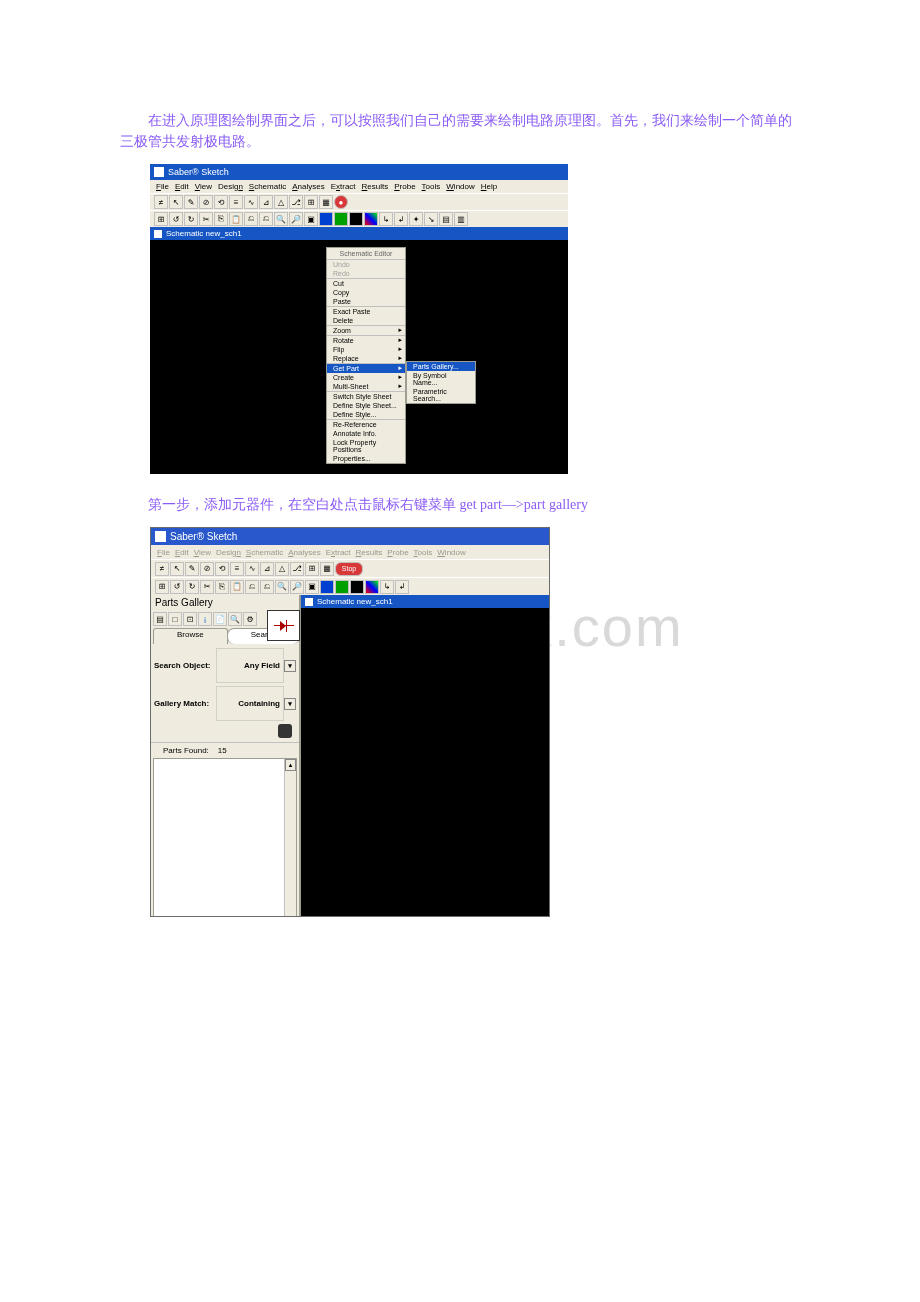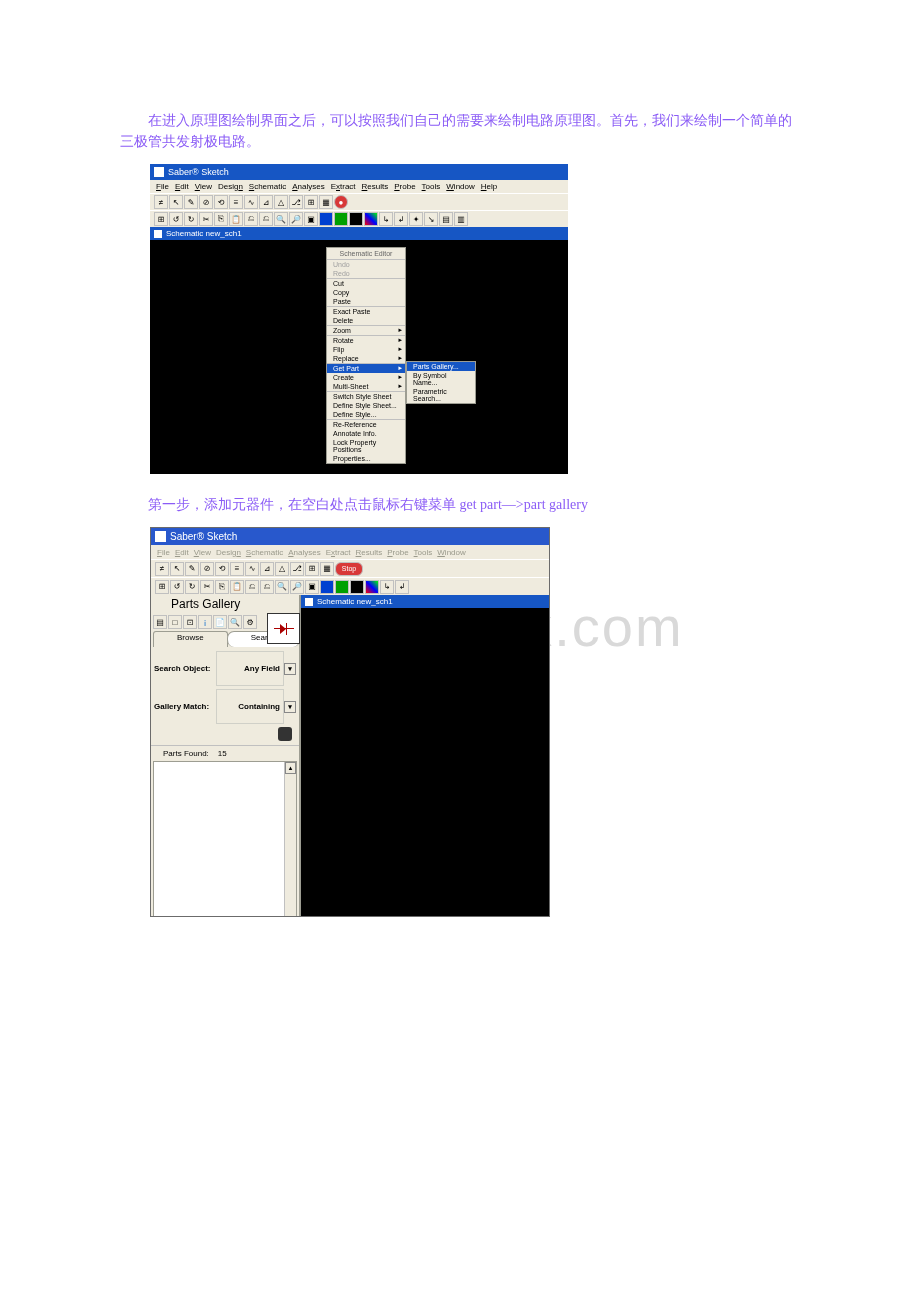--- a/index.html
+++ b/index.html
@@ -213,22 +213,22 @@
     display: flex;
     height: calc(100% - 67px);
   }
   .ss2-side {
     width: 150px;
     background: #efebde;
     border-right: 2px solid #9d9d92;
     font-size: 9px;
   }
   .pg-title {
-    font-size: 12px;
-    padding: 2px 20px;
+    font-size: 10px;
+    padding: 2px 4px;
   }
   .pg-iconrow {
     height:18px;display:flex;gap:1px;padding-left:2px;align-items:center;
   }
   .pg-iconrow .mini {
     width:14px;height:14px;border:1px solid #c0c0c0;
     display:flex;align-items:center;justify-content:center;
     font-size:8px;
   }
   .pg-tabs {

